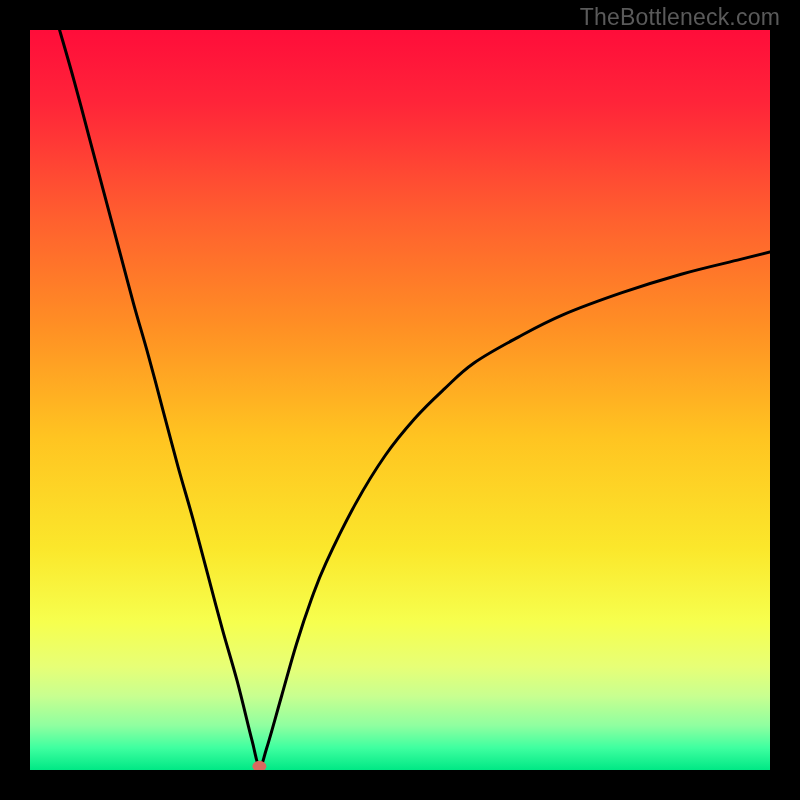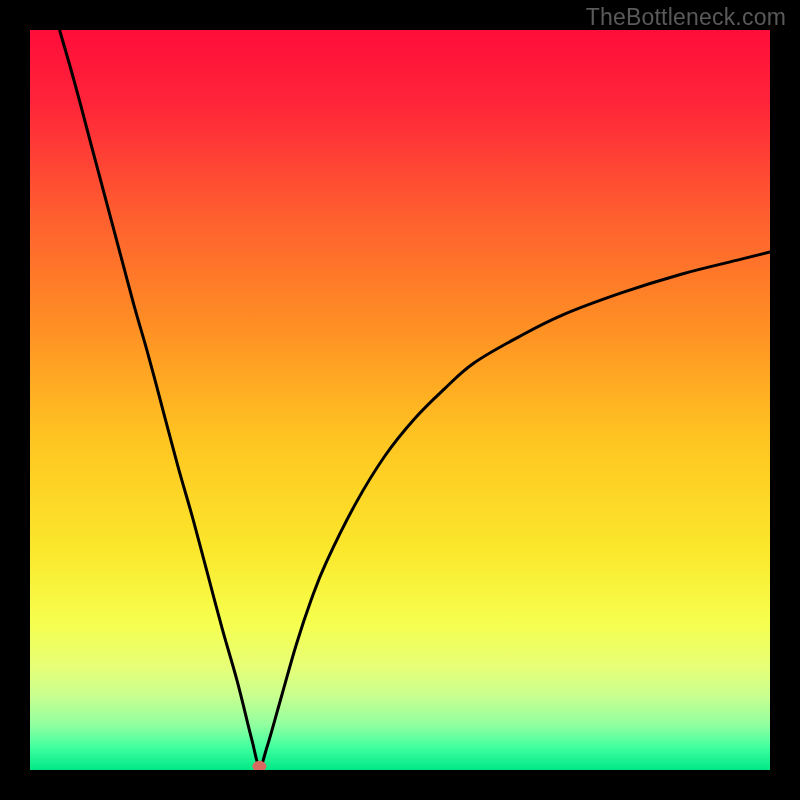--- a/index.html
+++ b/index.html
@@ -13,21 +13,21 @@
   }
   .outer {
     width: 800px;
     height: 800px;
     background: #000;
     position: relative;
   }
   .watermark {
     position: absolute;
     top: 4px;
-    right: 14px;
+    right: 20px;
     color: #5a5a5a;
     font-size: 23px;
     font-weight: 500;
     letter-spacing: 0.2px;
     z-index: 50;
   }
   .plot {
     position: absolute;
     left: 30px;
     top: 30px;

